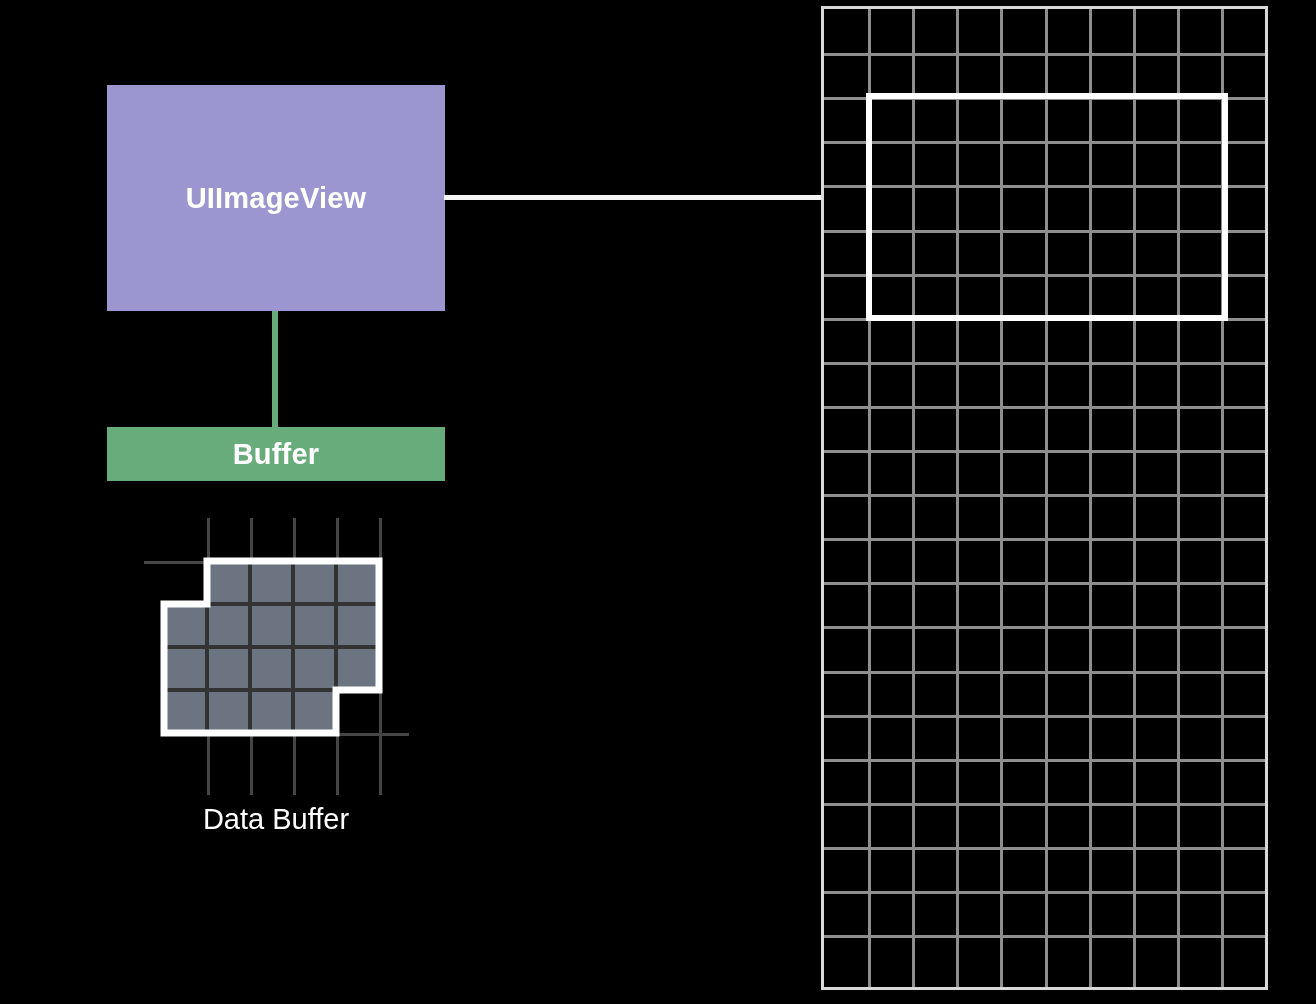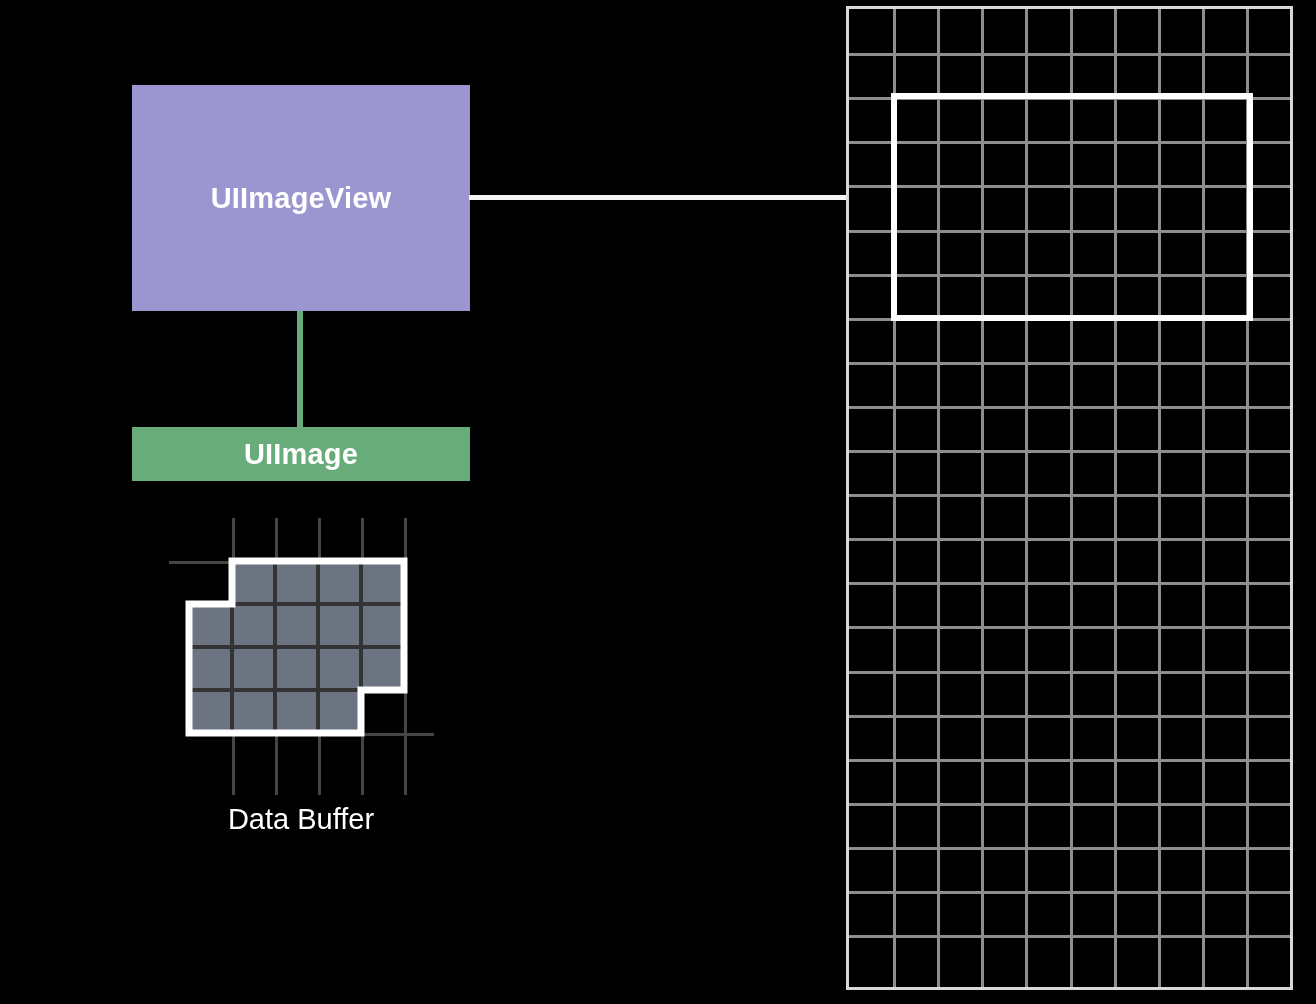--- a/index.html
+++ b/index.html
@@ -13,21 +13,20 @@
     position: relative;
     overflow: hidden;
     font-family: "Liberation Sans", sans-serif;
     -webkit-font-smoothing: antialiased;
   }
 
   .canvas {
     position: absolute;
     inset: 0;
     background: #000000;
-    margin-left: 25px;
   }
 
   
   .node {
     position: absolute;
     display: flex;
     align-items: center;
     justify-content: center;
     box-sizing: border-box;
     color: #ffffff;
@@ -165,21 +164,21 @@
 
 <div class="canvas">
 
   <div class="node node-imageview">
     <span>UIImageView</span>
   </div>
 
   <div class="connector-vertical-green"></div>
 
   <div class="node node-image">
-    <span>UIImage</span>
+    <span>Buffer</span>
   </div>
 
   <div class="connector-horizontal-white"></div>
 
   <div class="buffer-wrap">
     <div id="buffer-guides">
         <div class="buffer-guide-v" style="left: 47px; top: 13px; height: 277px;"></div>
         <div class="buffer-guide-v" style="left: 90px; top: 13px; height: 277px;"></div>
         <div class="buffer-guide-v" style="left: 133px; top: 13px; height: 277px;"></div>
         <div class="buffer-guide-v" style="left: 176px; top: 13px; height: 277px;"></div>

